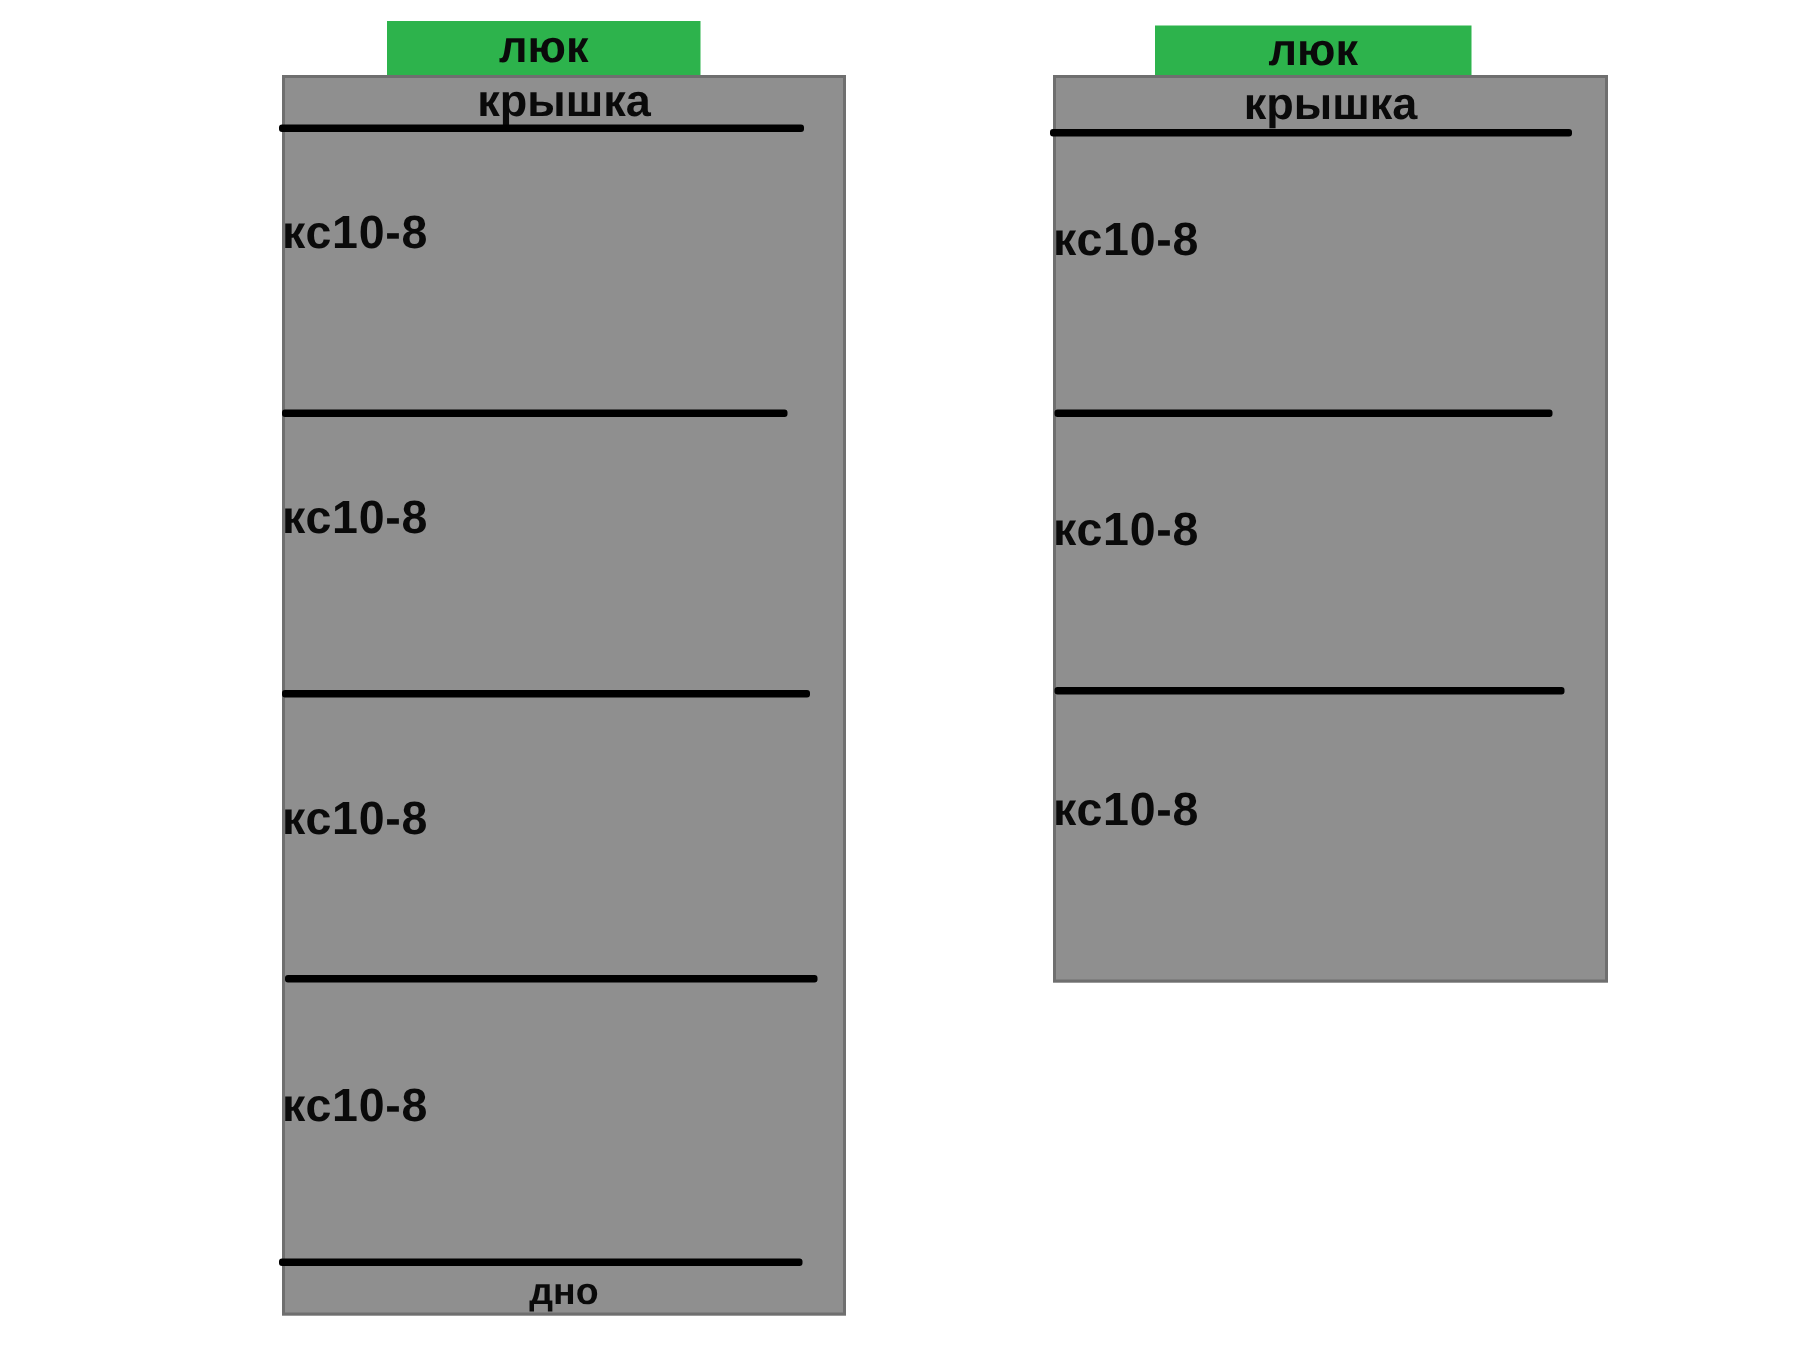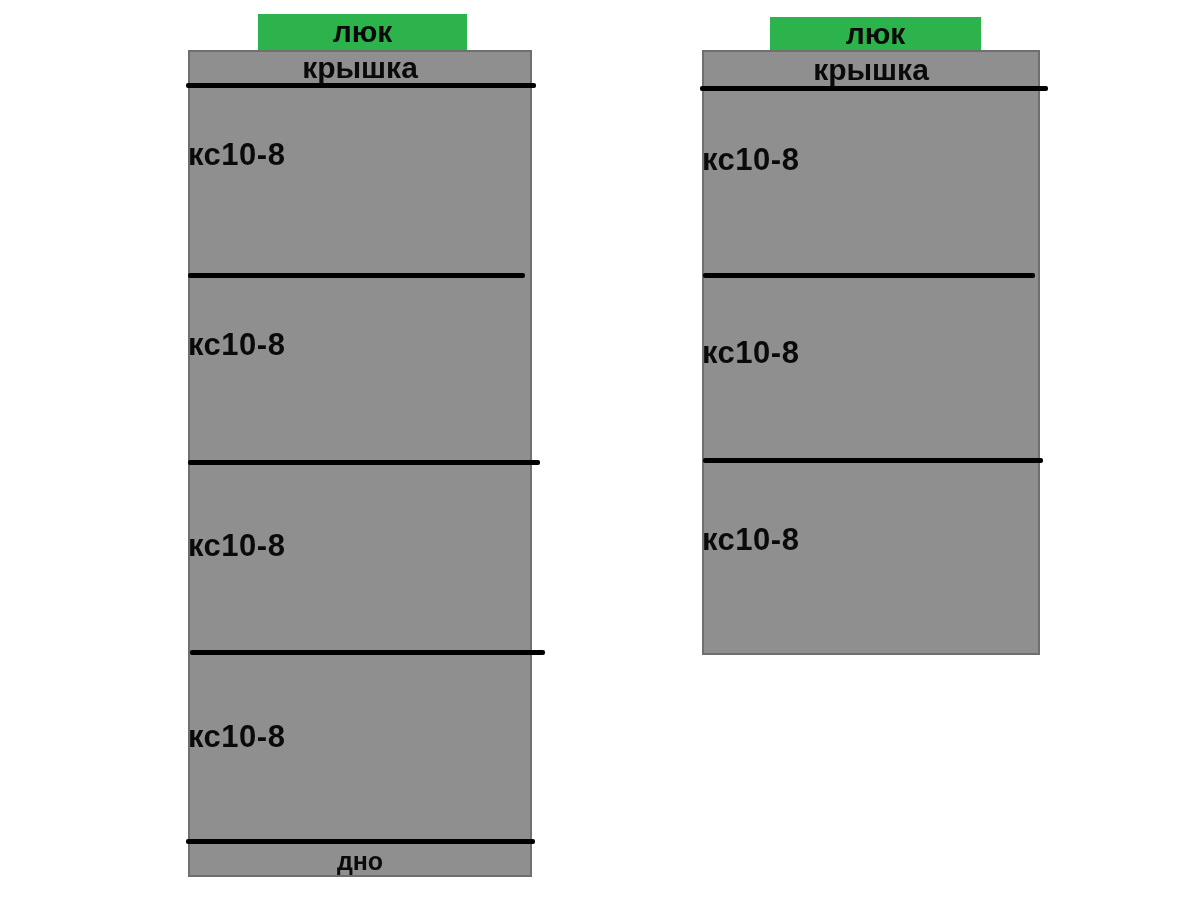--- a/index.html
+++ b/index.html
@@ -21,21 +21,21 @@
   .hatch{
     position:absolute;background:var(--hatch-green);
     display:flex;align-items:center;justify-content:center;
     font-size:30px;line-height:1;border-bottom:2px solid rgba(0,0,0,0.18);
   }
   .hatch-left{left:258px;top:14px;width:209px;height:36px;}
   .hatch-right{left:770px;top:17px;width:211px;height:33px;}
   
   .tank{
     position:absolute;background:var(--ring-gray);
-    outline:2px solid var(--tank-border);outline-offset:-2px;
+    outline:2px solid var(--tank-border);outline-offset:-2px;padding-left:32px;
   }
   .tank-left{left:188px;top:50px;width:344px;height:827px;}
   .tank-right{left:702px;top:50px;width:338px;height:605px;}
   
   .line{position:absolute;height:5px;background:var(--line-black);border-radius:2px;}
   .t1-l1{top:33px;left:-2px;width:350px;}
   .t1-l2{top:223px;left:0px;width:337px;}
   .t1-l3{top:410px;left:0px;width:352px;}
   .t1-l4{top:600px;left:2px;width:355px;}
   .t1-l5{top:789px;left:-2px;width:349px;}

